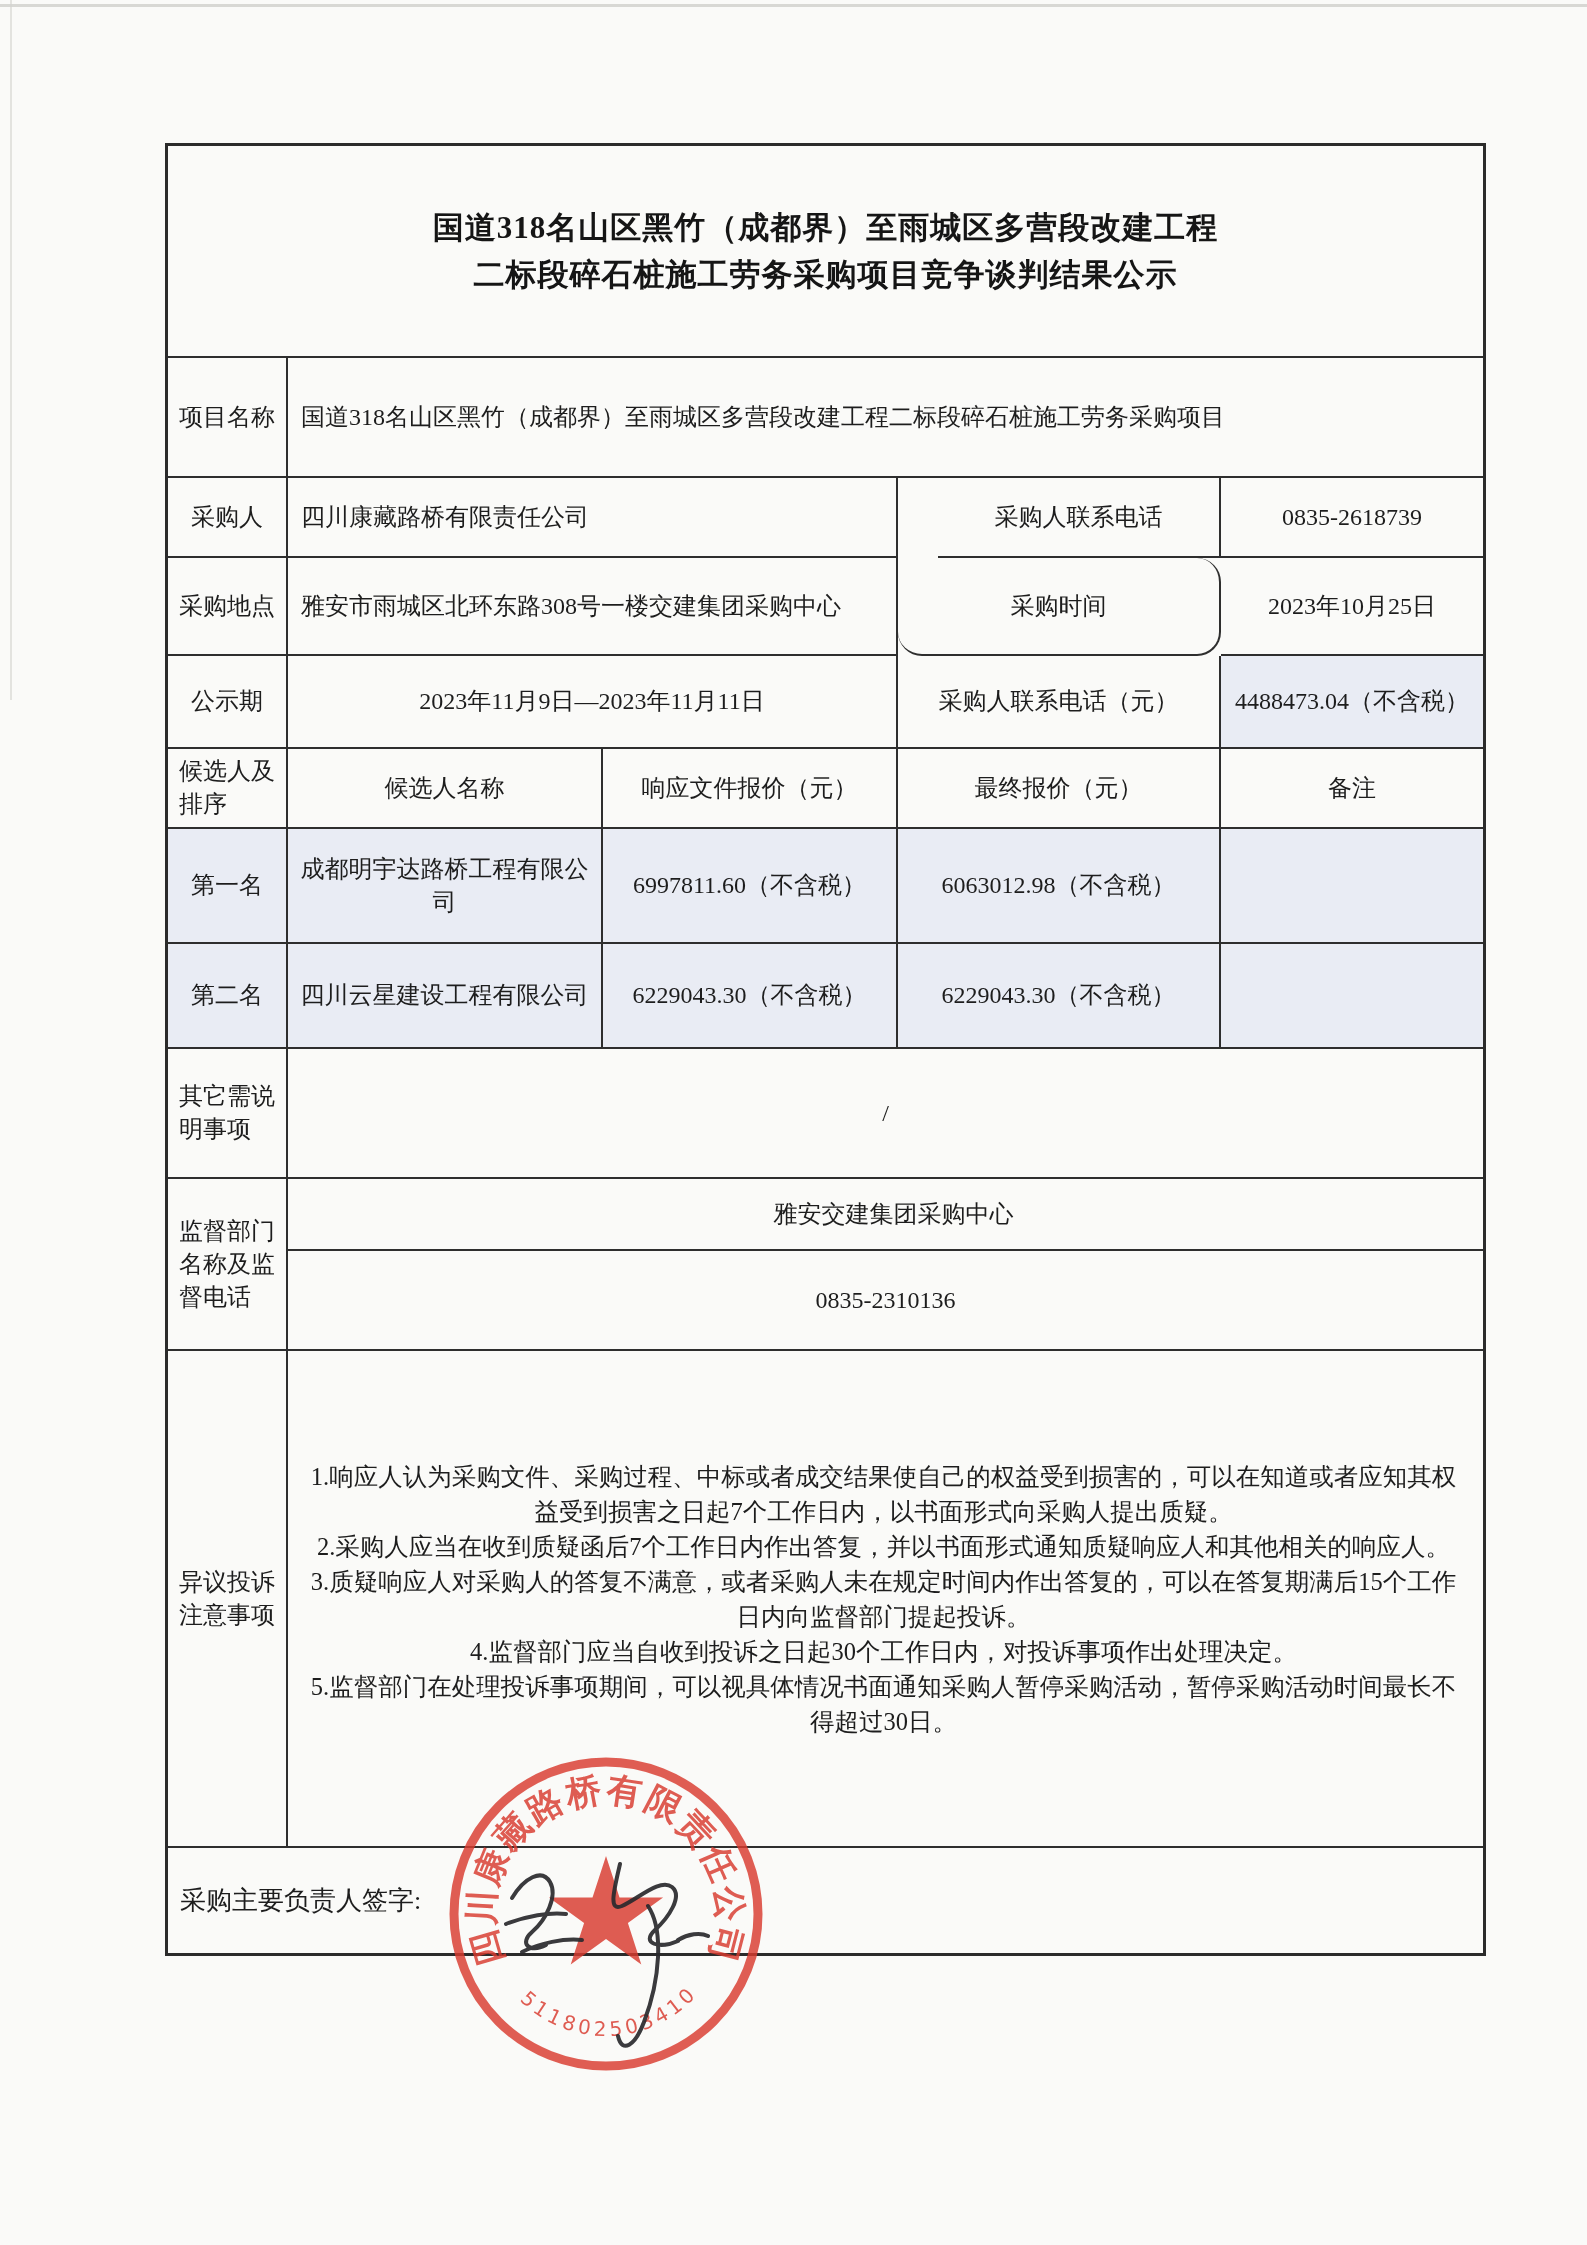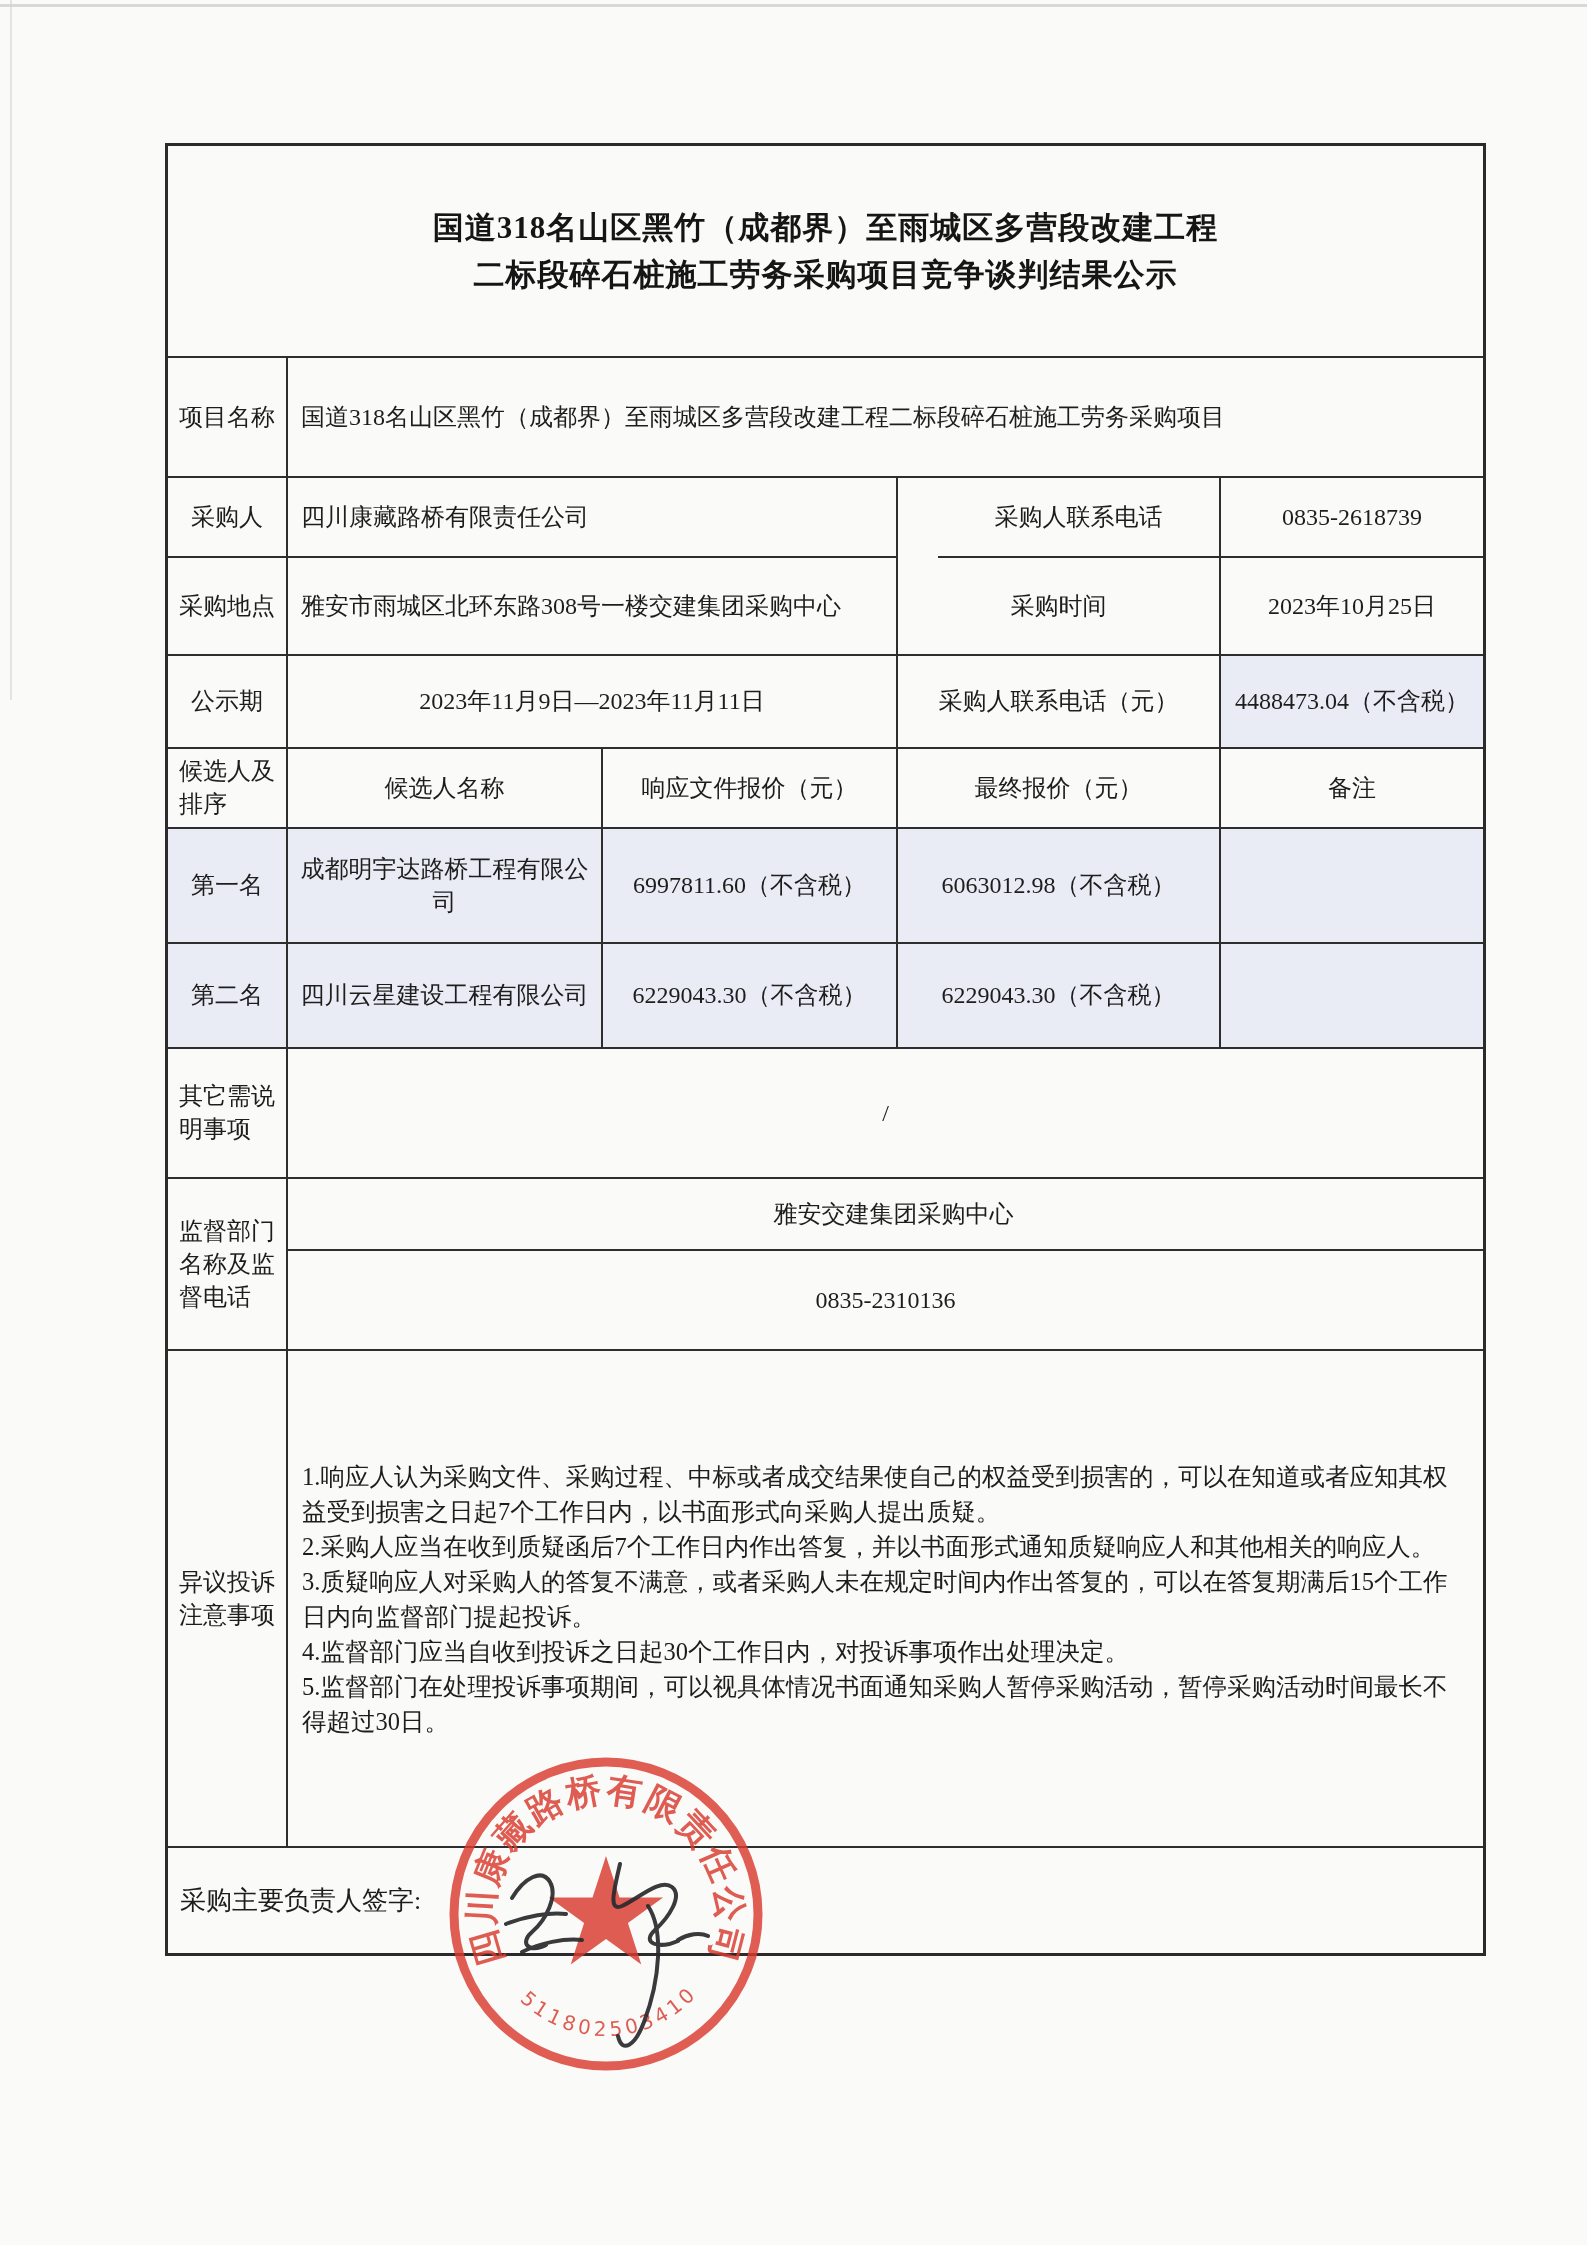--- a/index.html
+++ b/index.html
@@ -79,21 +79,21 @@
     <div class="c" style="grid-column:1;grid-row:2;">项目名称</div>
     <div class="c no-r left" style="grid-column:2/6;grid-row:2;">国道318名山区黑竹（成都界）至雨城区多营段改建工程二标段碎石桩施工劳务采购项目</div>
 
     <div class="c" style="grid-column:1;grid-row:3;">采购人</div>
     <div class="c left" style="grid-column:2/4;grid-row:3;">四川康藏路桥有限责任公司</div>
     <div class="c" style="grid-column:4;grid-row:3;margin-left:40px;">采购人联系电话</div>
     <div class="c no-r" style="grid-column:5;grid-row:3;">0835-2618739</div>
 
     <div class="c" style="grid-column:1;grid-row:4;">采购地点</div>
     <div class="c left" style="grid-column:2/4;grid-row:4;">雅安市雨城区北环东路308号一楼交建集团采购中心</div>
-    <div class="c" style="grid-column:4;grid-row:4;">采购时间</div>
+    <div class="c" style="grid-column:4;grid-row:4;border-radius:24px;">采购时间</div>
     <div class="c no-r" style="grid-column:5;grid-row:4;">2023年10月25日</div>
 
     <div class="c" style="grid-column:1;grid-row:5;">公示期</div>
     <div class="c" style="grid-column:2/4;grid-row:5;">2023年11月9日—2023年11月11日</div>
     <div class="c" style="grid-column:4;grid-row:5;">采购人联系电话（元）</div>
     <div class="c no-r hl" style="grid-column:5;grid-row:5;">4488473.04（不含税）</div>
 
     <div class="c lblwrap" style="grid-column:1;grid-row:6;">候选人及排序</div>
     <div class="c" style="grid-column:2;grid-row:6;">候选人名称</div>
     <div class="c" style="grid-column:3;grid-row:6;">响应文件报价（元）</div>
@@ -115,21 +115,21 @@
     <div class="c lblwrap" style="grid-column:1;grid-row:9;">其它需说明事项</div>
     <div class="c no-r" style="grid-column:2/6;grid-row:9;">/</div>
 
     <div class="c lblwrap" style="grid-column:1;grid-row:10;">监督部门名称及监督电话</div>
     <div class="c no-r sup-stack" style="grid-column:2/6;grid-row:10;">
       <div class="sup-top">雅安交建集团采购中心</div>
       <div class="sup-bottom">0835-2310136</div>
     </div>
 
     <div class="c lblwrap" style="grid-column:1;grid-row:11;">异议投诉注意事项</div>
-    <div class="c no-r objection-cell" style="grid-column:2/6;grid-row:11;">
+    <div class="c no-r objection-cell" style="grid-column:2/6;grid-row:11;text-align:center;">
       <div class="objection-text">
         <div>1.响应人认为采购文件、采购过程、中标或者成交结果使自己的权益受到损害的，可以在知道或者应知其权益受到损害之日起7个工作日内，以书面形式向采购人提出质疑。</div>
         <div>2.采购人应当在收到质疑函后7个工作日内作出答复，并以书面形式通知质疑响应人和其他相关的响应人。</div>
         <div>3.质疑响应人对采购人的答复不满意，或者采购人未在规定时间内作出答复的，可以在答复期满后15个工作日内向监督部门提起投诉。</div>
         <div>4.监督部门应当自收到投诉之日起30个工作日内，对投诉事项作出处理决定。</div>
         <div>5.监督部门在处理投诉事项期间，可以视具体情况书面通知采购人暂停采购活动，暂停采购活动时间最长不得超过30日。</div>
       </div>
     </div>
 
     <div class="c no-r no-b sign-cell" style="grid-column:1/6;grid-row:12;">

